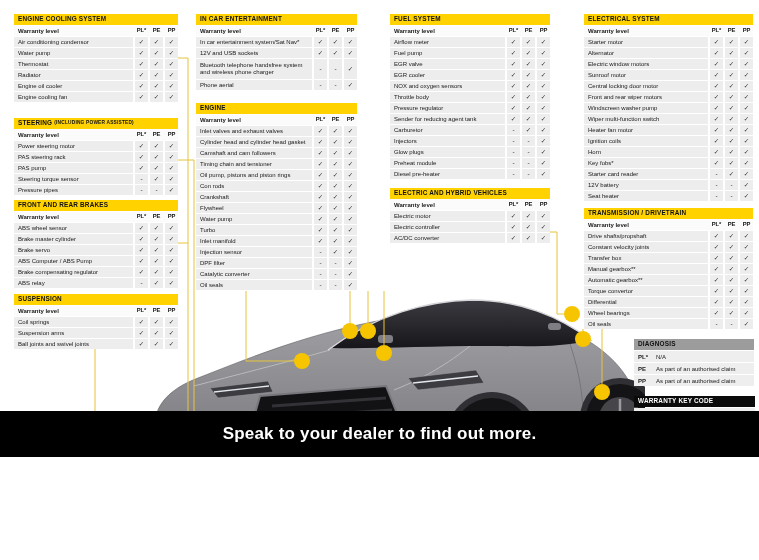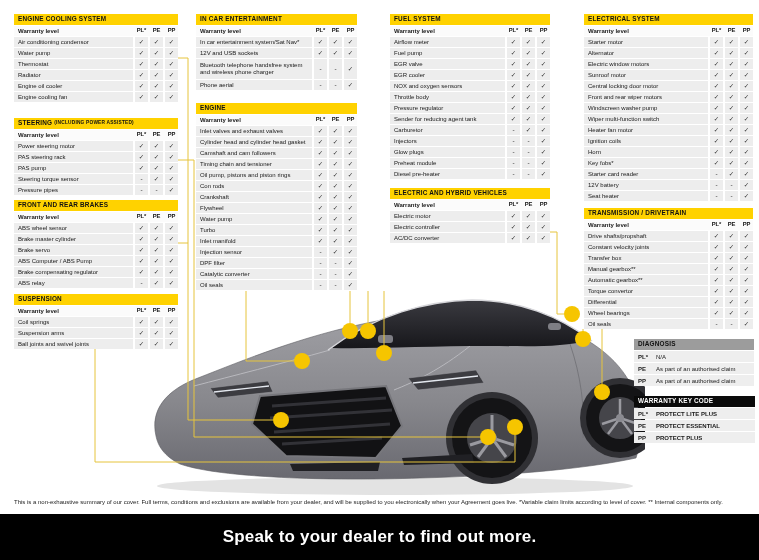--- a/index.html
+++ b/index.html
@@ -1,16 +1,16 @@
 <!DOCTYPE html>
 <html><head>
 <meta charset="utf-8">
 <style>
   html,body{margin:0;padding:0;background:#fff;}
-  .page{position:relative;width:759px;height:560px;background:#fff;overflow:hidden;
+  .page{position:relative;width:759px;height:457px;background:#fff;overflow:hidden;
         font-family:"Liberation Sans",sans-serif;color:#1a1a1a;}
   
   .wtable{position:absolute;z-index:3;font-size:6px;line-height:1;}
   .t-title{height:11px;background:#FFD200;display:flex;align-items:center;
            padding-left:4px;font-weight:bold;font-size:6.4px;letter-spacing:.2px;color:#111;}
   .t-title .t-sub{font-size:4.8px;margin-left:2px;font-weight:bold;}
   .t-row{display:flex;height:10px;margin-top:1px;align-items:stretch;}
   .t-row.tall{height:20px;}
   .t-head{background:#fbfbfb;font-weight:bold;}
   .t-label{flex:1;background:#ededed;display:flex;align-items:center;

